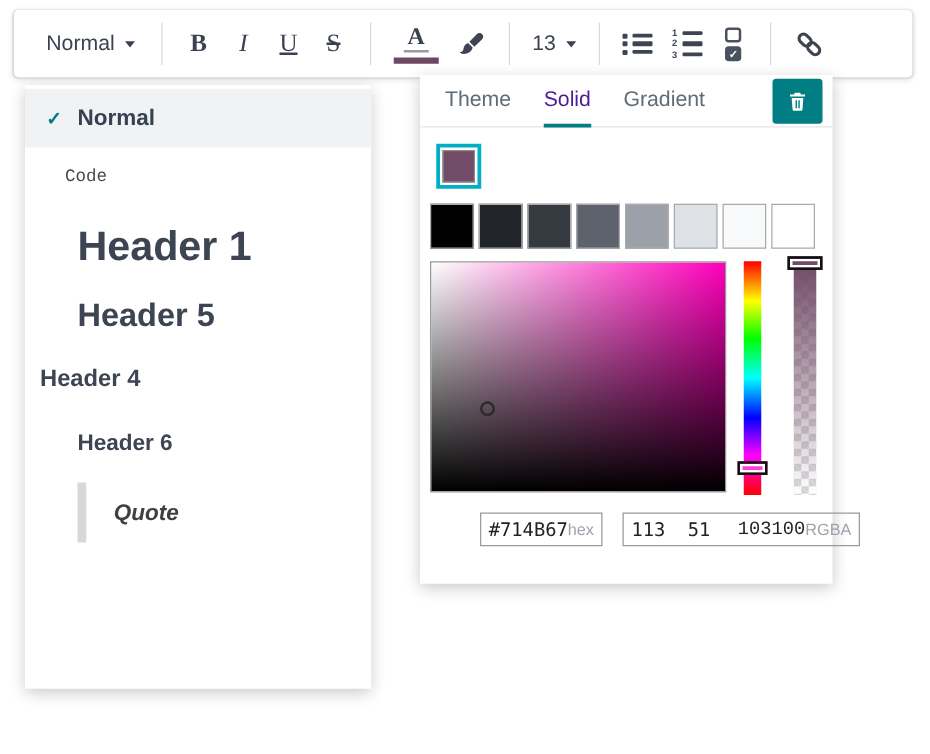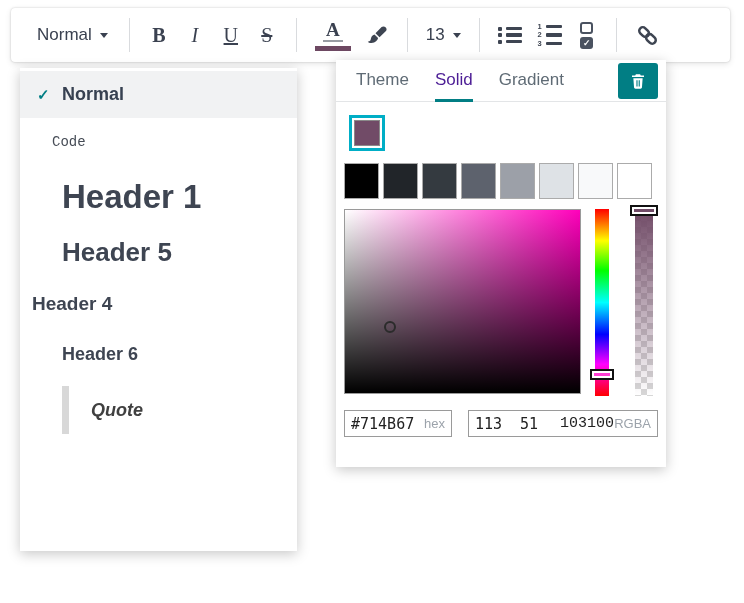--- a/index.html
+++ b/index.html
@@ -89,21 +89,21 @@
     background-color:#fff;
     background-image:linear-gradient(45deg,#D7D7D7 25%,transparent 25%,transparent 75%,#D7D7D7 75%),
                      linear-gradient(45deg,#D7D7D7 25%,transparent 25%,transparent 75%,#D7D7D7 75%);
     background-size:12px 12px; background-position:0 0,6px 6px; }
   .alpha-fill { position:absolute; inset:0; }
   .alpha-cursor { position:absolute; left:-5px; top:-4px; width:28px; height:11px;
     border:2px solid #111; box-shadow:inset 0 0 0 2px #fff; }
   .inputs-row { display:flex; margin-top:14px; align-items:center; }
   .inp { height:27px; border:1px solid #9A9A9A; display:flex; align-items:center;
     padding:0 6px; font-family:"DejaVu Sans Mono", monospace; font-size:15px; color:#222; }
-  .hex-inp { width:108px; }
+  .hex-inp { width:108px;margin-left:40px; }
   .rgba-inp { margin-left:16px; flex:1; }
   .inp .suffix { margin-left:auto; font-family:"Liberation Sans", sans-serif;
     font-size:13px; color:#9CA3AB; }
   .rgba-inp .v1 { width:45px; } .rgba-inp .v2 { width:40px; }
   .rgba-inp .v3, .rgba-inp .v4 { width:auto;font-family:Liberation Mono, monospace; }
   svg { display:block; }
 </style>
 </head>
 <body>
 

